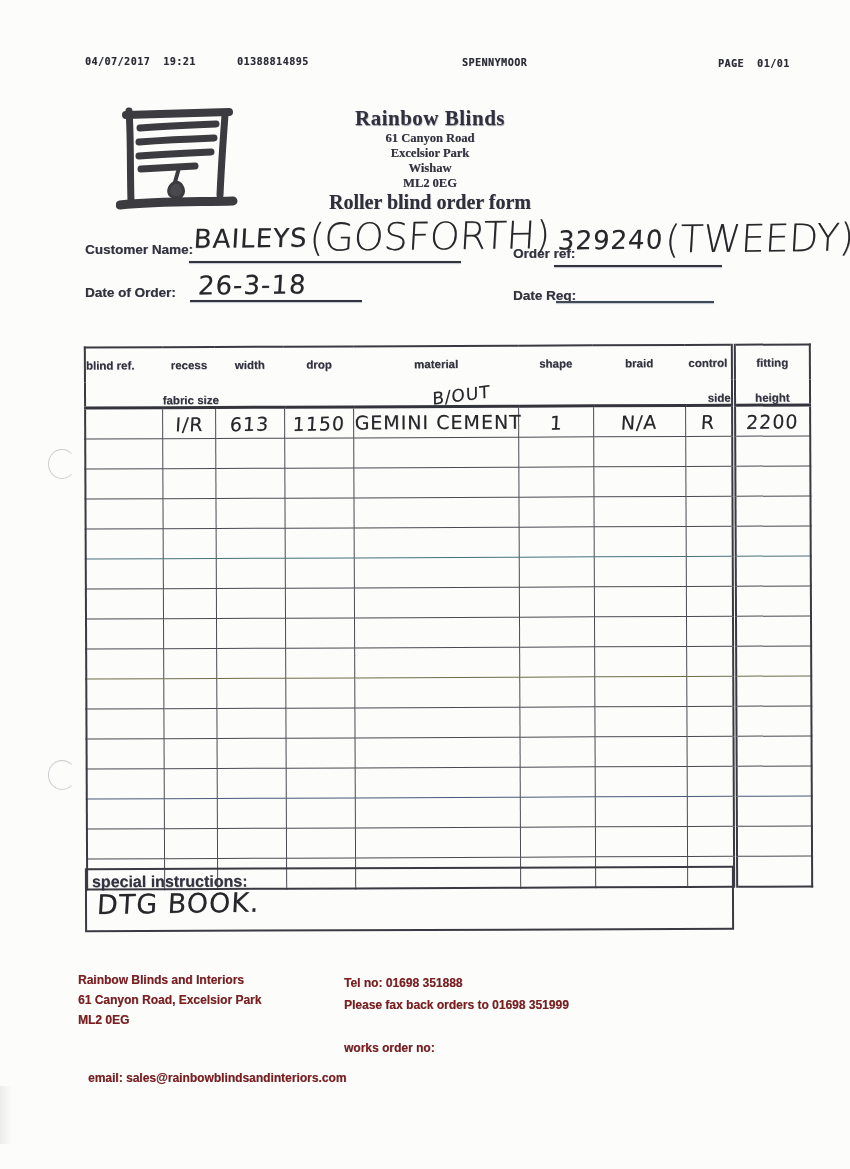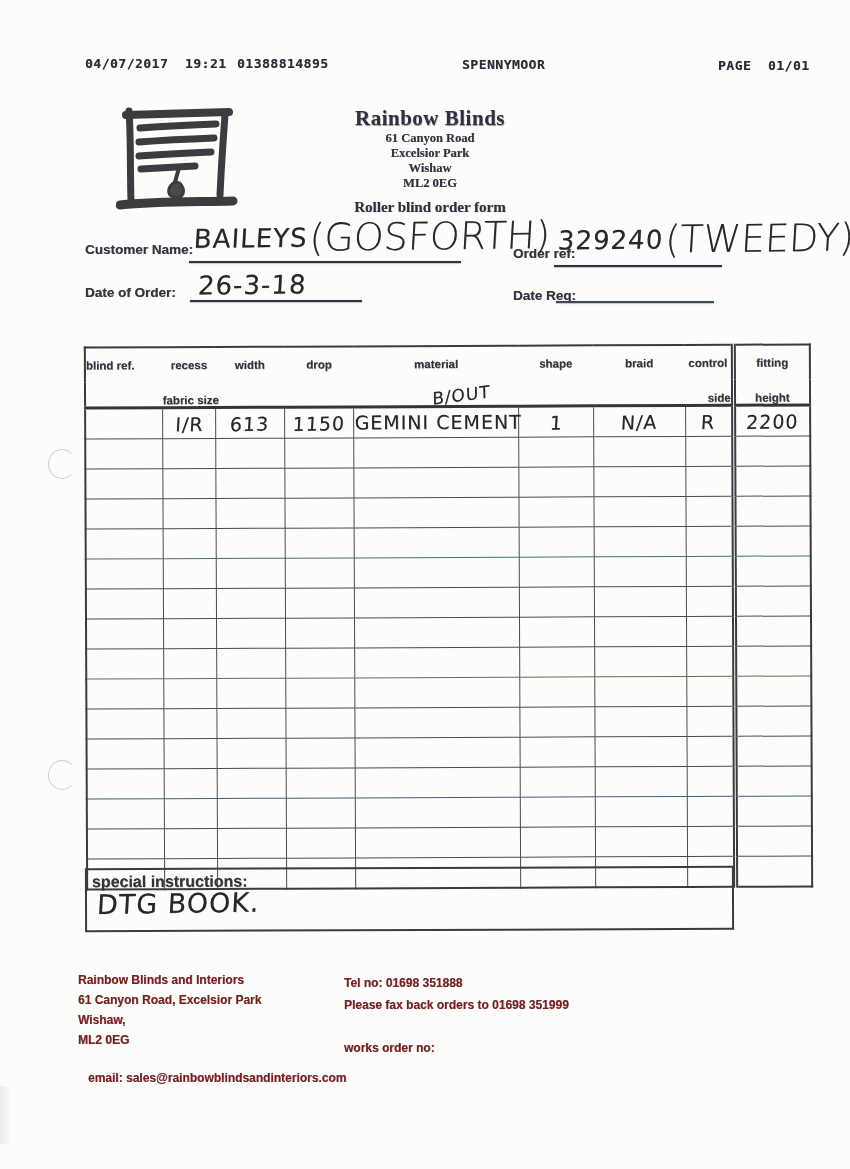--- a/index.html
+++ b/index.html
@@ -4,32 +4,32 @@
 <style>
   html,body{margin:0;padding:0;background:#e8e8e6;}
   .page{
     position:relative;width:850px;height:1169px;margin:0 auto;
     background:#fcfcfa;overflow:hidden;
     font-family:"Liberation Sans",sans-serif;color:#2e2e3a;
   }
   
   .fax-line span{
     position:absolute;top:56px;white-space:pre;
-    font-family:"DejaVu Sans Mono",monospace;font-weight:bold;font-size:13px;
+    font-family:"DejaVu Sans Mono",monospace;font-weight:bold;font-size:10px;
     color:#2b2b36;letter-spacing:.5px;
     text-shadow:.4px .4px .6px rgba(43,43,60,.45);
   }
   
   .letterhead{position:absolute;left:280px;top:106px;width:300px;text-align:center;font-family:Liberation Serif, serif;}
   .company-name{font-size:21px;font-weight:bold;letter-spacing:.5px;color:#30303e;
     text-shadow:.5px .5px .8px rgba(46,46,70,.5);}
   .addr{font-size:12.5px;font-weight:bold;line-height:15px;color:#33333f;
     text-shadow:.4px .4px .6px rgba(46,46,70,.45);}
   .addr:first-of-type{margin-top:3px;}
-  .form-title{margin-top:8px;font-size:15px;font-weight:bold;color:#30303c;
+  .form-title{margin-top:0;font-size:20px;font-weight:bold;color:#30303c;
     text-shadow:.4px .4px .7px rgba(46,46,70,.5);}
   .logo{position:absolute;left:116px;top:102px;}
   
   .plabel{position:absolute;font-size:13.5px;font-weight:bold;color:#33333f;
     text-shadow:.4px .4px .6px rgba(46,46,70,.5);white-space:nowrap;}
   .hand{font-family:"DejaVu Sans",sans-serif;color:#26262b;white-space:nowrap;
     transform:skewX(-4deg) rotate(-.6deg);letter-spacing:1px;
     text-shadow:.3px .3px .4px rgba(0,0,0,.35);}
   .hand-val{position:absolute;font-size:26px;line-height:26px;display:flex;align-items:center;gap:2px;}
   .hand-paren{font-size:38px;font-weight:300;letter-spacing:0;}
@@ -357,21 +357,20 @@
   </div>
 
   <div class="special-box">
     <div class="special-label">special instructions:</div>
     <div class="hand special-hand">DTG BOOK.</div>
   </div>
 
   <div class="foot" style="left:78px;top:970px">
     <div>Rainbow Blinds and Interiors</div>
     <div>61 Canyon Road, Excelsior Park</div>
-    <div>Wishaw,</div>
     <div>ML2 0EG</div>
   </div>
   <div class="foot" style="left:344px;top:972px;line-height:22px">
     <div>Tel no: 01698 351888</div>
     <div>Please fax back orders to 01698 351999</div>
   </div>
   <div class="foot" style="left:344px;top:1038px">works order no:</div>
   <div class="foot" style="left:88px;top:1068px">email: sales@rainbowblindsandinteriors.com</div>
 
   <div class="punch" style="left:48px;top:449px"></div>

